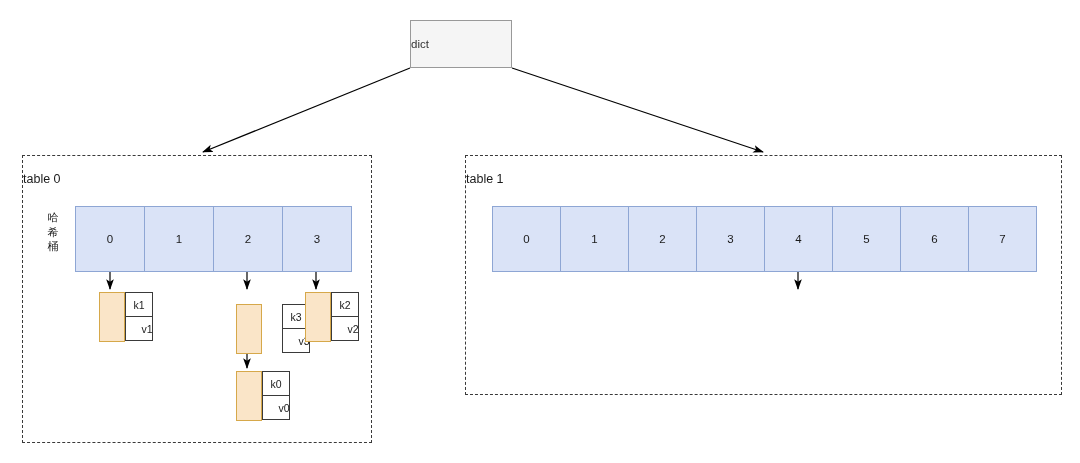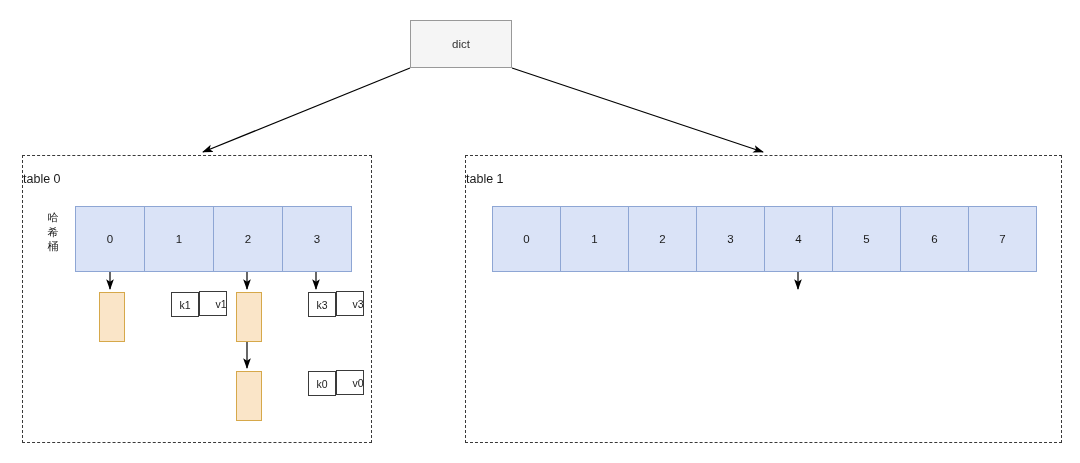--- a/index.html
+++ b/index.html
@@ -32,34 +32,33 @@
     position: absolute;
     left: 410px;
     top: 20px;
     width: 102px;
     height: 48px;
     background: #f5f5f5;
     border: 1px solid #999999;
     box-sizing: border-box;
     display: flex;
     align-items: center;
-    justify-content: center;
     font-size: 11.5px;
     color: #333333;
   }
 
   
   .table-group {
     position: absolute;
     border: 1.6px dashed #3a3a3a;
     box-sizing: border-box;
     background: transparent;
   }
   #group-table0 { left: 22px;  top: 155px; width: 350px; height: 288px; }
-  #group-table1 { left: 465px; top: 155px; width: 597px; height: 288px; }
+  #group-table1 { left: 465px; top: 155px; width: 597px; height: 240px; }
 
   .group-title {
     position: absolute;
     top: 16px;
     left: 0;
     width: 100%;
     text-align: left;
     font-size: 12.5px;
     color: #1a1a1a;
   }
@@ -111,41 +110,40 @@
   }
   .entry-ptr {
     width: 26px;
     height: 50px;
     background: #fae5c8;
     border: 1px solid #d6a84a;
     box-sizing: border-box;
   }
   .entry-kv {
     display: flex;
-    flex-direction: row;
-    box-sizing: border-box;
-    margin-left: 46px;
+    flex-direction: column;
+    box-sizing: border-box;
   }
   .entry-kv > div {
     width: 28px;
     height: 25px;
     border: 1px solid #3a3a3a;
     box-sizing: border-box;
     background: #ffffff;
     display: flex;
     align-items: center;
     justify-content: center;
     font-size: 10.5px;
     color: #1a1a1a;
   }
   .entry-kv > div + div { margin-top: -1px; padding-left: 16px; }
 
   
   #node-k1 { left: 99px;  top: 292px; }
-  #node-k3 { left: 236px; top: 292px; }
+  #node-k3 { left: 236px; top: 304px; gap: 20px; }
   #node-k2 { left: 305px; top: 292px; }
   #node-k0 { left: 236px; top: 371px; text-align: right; }
   #node-k4 { left: 787px; top: 292px; }
 </style>
 </head>
 <body>
 
 <div id="canvas">
 
   <svg class="edges" viewBox="0 0 1080 463" xmlns="http://www.w3.org/2000/svg">
@@ -208,20 +206,27 @@
   </div>
 
   <div class="entry-node" id="node-k3">
     <div class="entry-ptr"></div>
     <div class="entry-kv">
       <div>k3</div>
       <div>v3</div>
     </div>
   </div>
 
+  <div class="entry-node" id="node-k2">
+    <div class="entry-ptr"></div>
+    <div class="entry-kv">
+      <div>k2</div>
+      <div>v2</div>
+    </div>
+  </div>
 
   <div class="entry-node" id="node-k0">
     <div class="entry-ptr"></div>
     <div class="entry-kv">
       <div>k0</div>
       <div>v0</div>
     </div>
   </div>
 
   <div class="table-group" id="group-table1">

